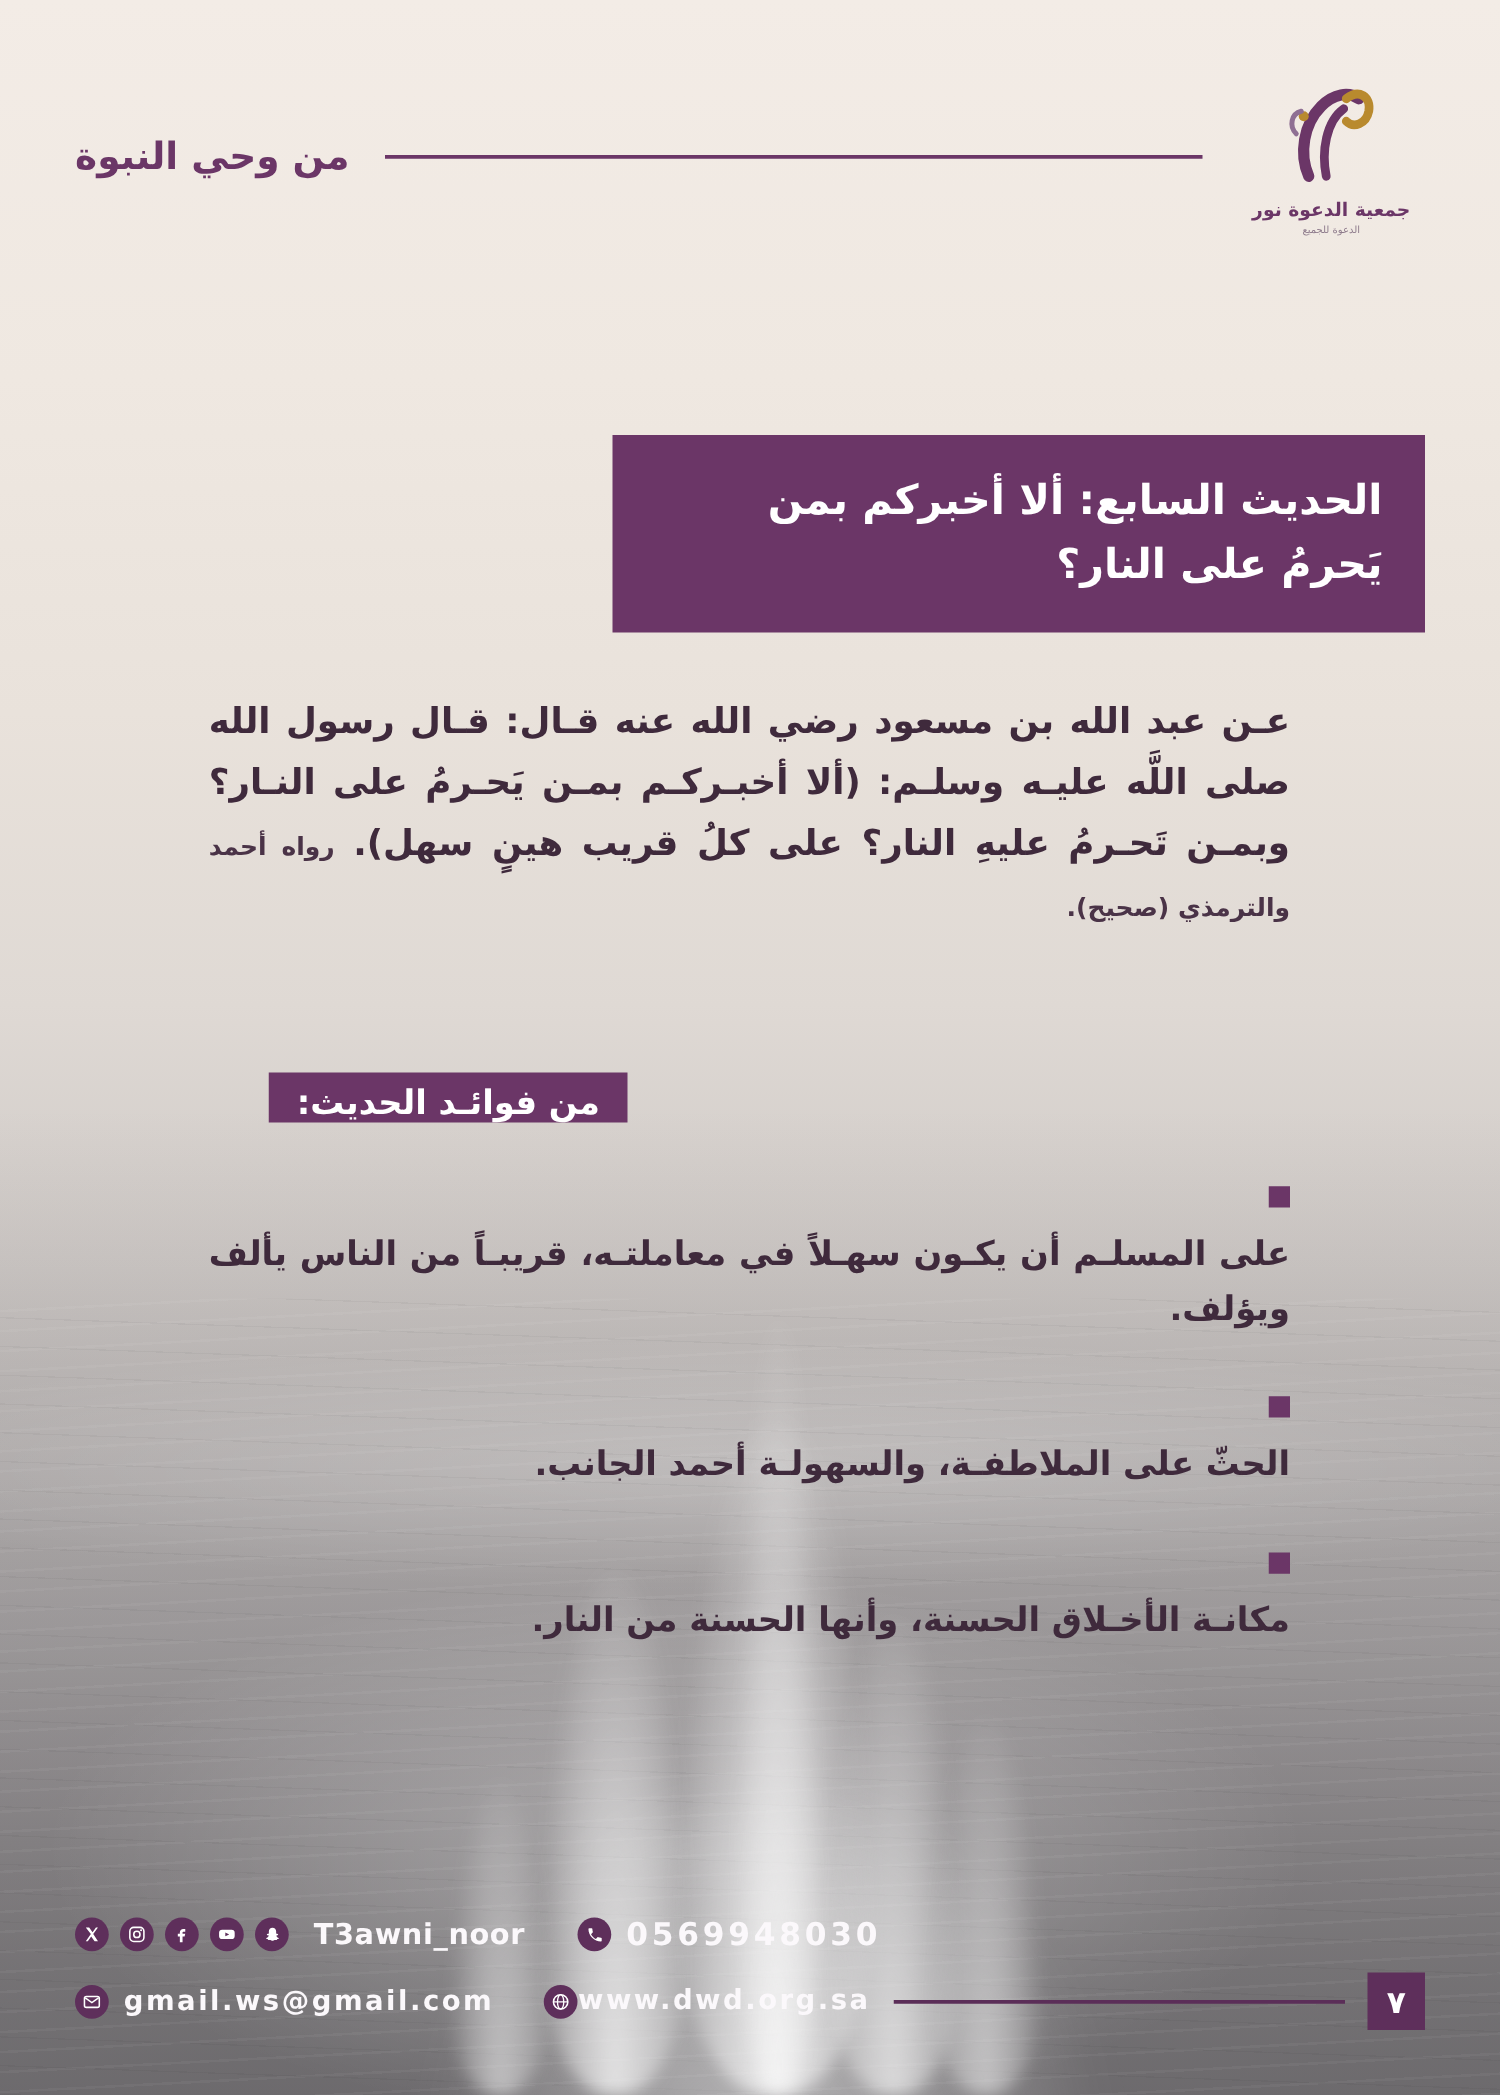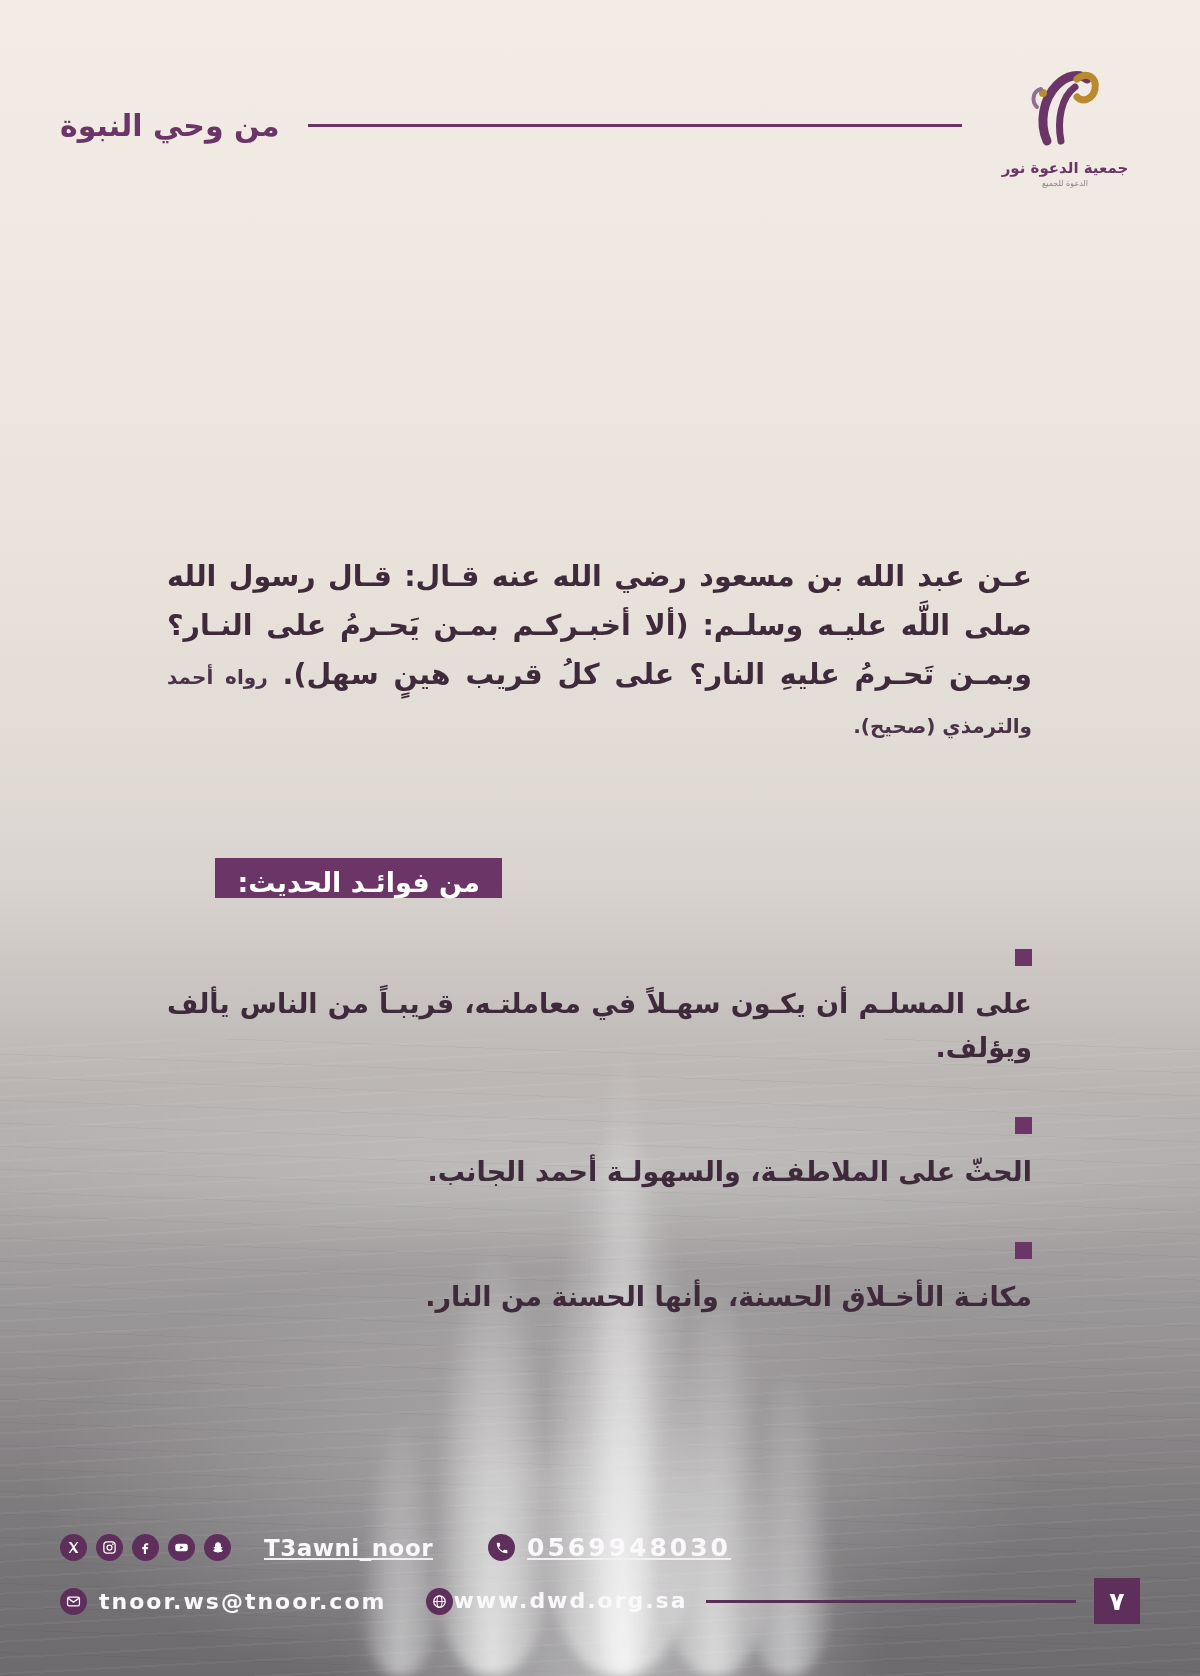--- a/index.html
+++ b/index.html
@@ -216,23 +216,22 @@
   .footer {
     position: absolute;
     left: 60px; right: 60px;
     bottom: 52px;
     direction: ltr;
     color: #f2eef2;
   }
   .frow {
     display: flex;
     align-items: center;
-    gap: 27px;
+    gap: 14px;
     margin-bottom: 16px;
-    text-decoration: underline;
   }
   .social { display: flex; gap: 9px; align-items: center; }
   .ico {
     width: 27px; height: 27px;
     border-radius: 50%;
     background: #5e2f5b;
     display: flex; align-items: center; justify-content: center;
     color: #fff;
     font-size: 14px;
     font-weight: bold;
@@ -311,20 +310,23 @@
           <path d="M60 16 C70 8 80 14 78 26 C76 36 66 40 60 34" fill="none" stroke="#b98a2e" stroke-width="7" stroke-linecap="round"></path>
           <circle cx="26" cy="30" r="4" fill="#b98a2e"></circle>
           <path d="M20 44 C14 38 16 28 24 26" fill="none" stroke="#8f6f93" stroke-width="4" stroke-linecap="round"></path>
         </svg>
       </div>
       <div class="logo-name">جمعية الدعوة نور</div>
       <div class="logo-sub">الدعوة للجميع</div>
     </div>
   </div>
 
+  <div class="title-band">
+    <div class="t">الحديث السابع:  ألا أخبركم بمن يَحرمُ على النار؟</div>
+  </div>
 
   <div class="hadith">
     <span>عـن عبد الله بن مسعود رضي الله عنه قـال: قـال رسول الله صلى اللَّه عليـه وسلـم: (ألا أخبـركـم بمـن يَحـرمُ على النـار؟ وبمـن تَحـرمُ عليهِ النار؟ على كلُ قريب هينٍ سهل).</span>
     <span class="narr">رواه أحمد والترمذي (صحيح).</span>
   </div>
 
   <div class="benefits-head">من فوائـد الحديث:</div>
 
   <div class="benefits">
     <div class="benefit">
@@ -387,21 +389,21 @@
     </div>
 
     <div class="bottom-line">
       <div class="mailrow">
         <span class="ico">
           <svg width="15" height="15" viewBox="0 0 24 24">
               <rect x="2.5" y="5" width="19" height="14" rx="2.5" fill="none" stroke="#fff" stroke-width="2"></rect>
               <path d="M3.5 7l8.5 6 8.5-6" fill="none" stroke="#fff" stroke-width="2"></path>
             </svg>
         </span>
-        <span class="mail">tnoor.ws@tnoor.com</span>
+        <span class="mail">gmail.ws@gmail.com</span>
       </div>
 
       <div class="web-wrap">
         <span class="ico">
           <svg width="15" height="15" viewBox="0 0 24 24">
               <circle cx="12" cy="12" r="9.2" fill="none" stroke="#fff" stroke-width="2"></circle>
               <ellipse cx="12" cy="12" rx="4" ry="9.2" fill="none" stroke="#fff" stroke-width="1.7"></ellipse>
               <path d="M3 12h18" stroke="#fff" stroke-width="1.7"></path>
             </svg>
         </span>

